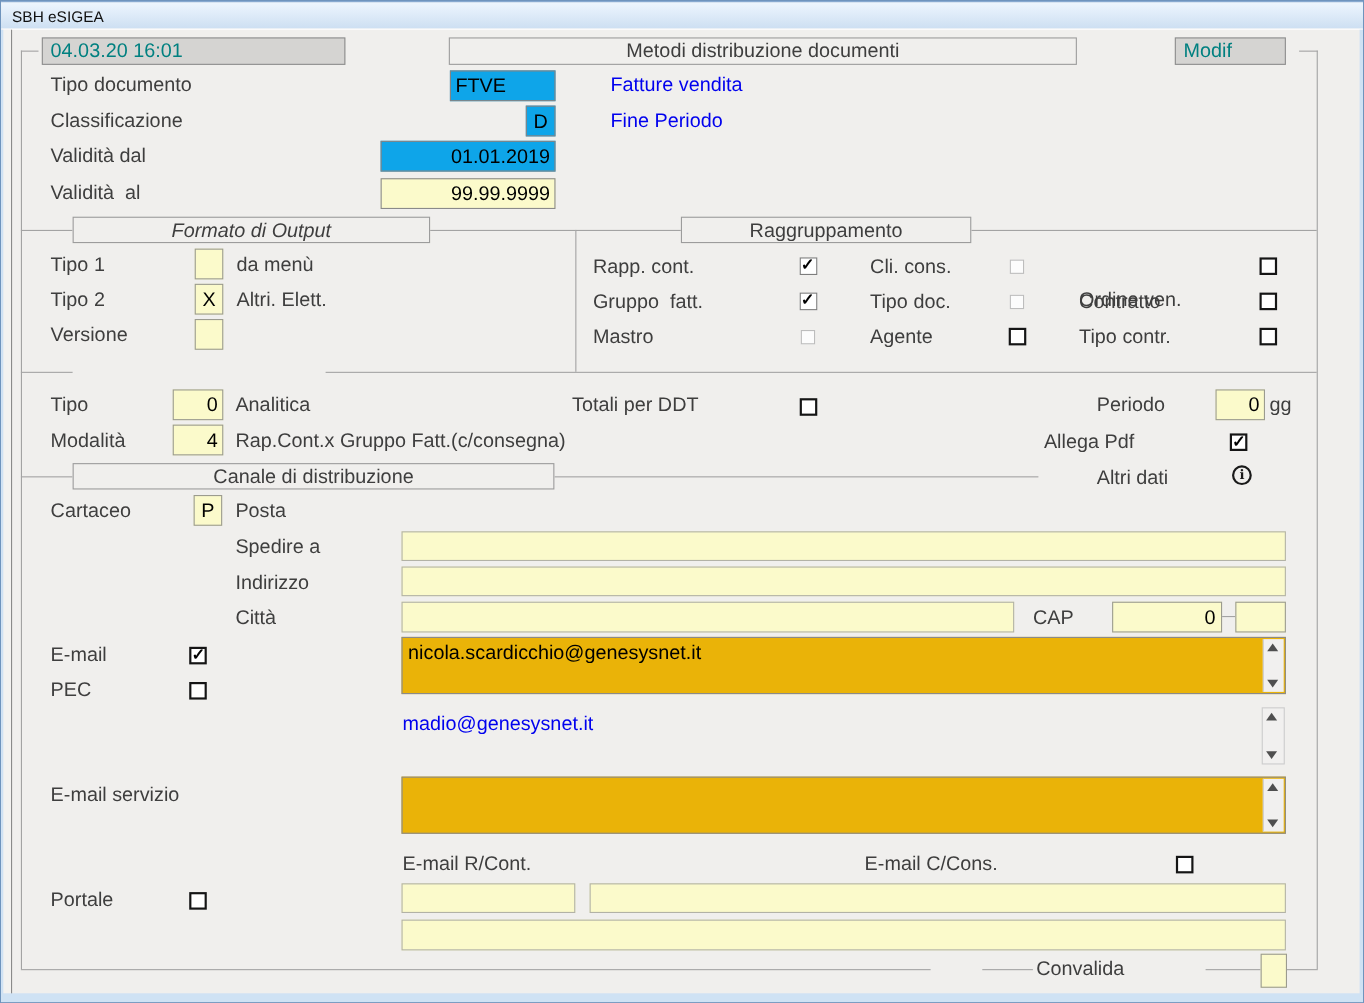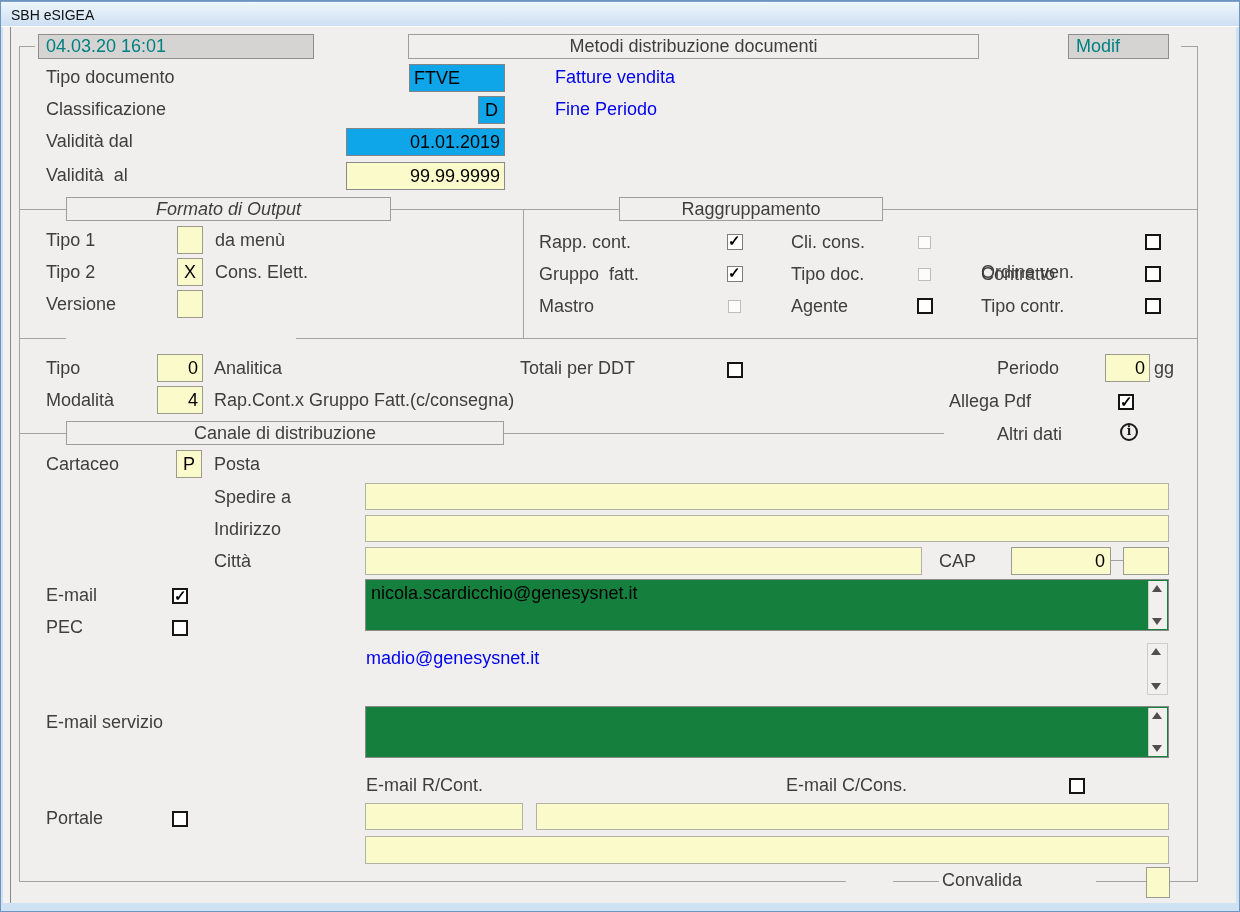--- a/index.html
+++ b/index.html
@@ -25,21 +25,21 @@
   .graybox { position:absolute; background:#d5d4d2; border:1px solid #8e8e8e; line-height:23px; padding-left:7px; color:#008080; }
   .hbox { position:absolute; border:1px solid #9c9c9c; background:#f0efed; text-align:center; line-height:22px; }
   .italic { font-style:italic; }
 
   .hline { position:absolute; height:1px; background:#a3a3a3; }
   .vline { position:absolute; width:1px; background:#a3a3a3; }
 
   .wbox { position:absolute; background:#0ea5e9; border:1px solid #848484; line-height:26px; padding:0 4px; color:#000; }
   .ybox { position:absolute; background:#fbfacb; border:1px solid #9b9b8f; line-height:26px; text-align:center; color:#000; }
   .yfield { position:absolute; background:#fbfacb; border:1px solid #b2b2a6; line-height:25px; padding:0 5px; color:#000; }
-  .tarea { position:absolute; background:#15803d; border:1px solid #8a8a8a; color:#000; padding:2px 24px 2px 5px; line-height:23px; }
+  .tarea { position:absolute; background:#eab308; border:1px solid #8a8a8a; color:#000; padding:2px 24px 2px 5px; line-height:23px; }
   .r { text-align:right; }
   .c { text-align:center; }
 
   .cb { position:absolute; width:16px; height:16px; background:#fff; }
   .cb.gray  { border:1px solid #7d7d7d; }
   .cb.black { border:2px solid #151515; }
   .cb.light { width:13px; height:13px; border:1px solid #bdbdbd; background:#fcfcfc; }
   .cb .mark { display:none; color:#000; font-weight:bold; font-size:15px; line-height:12px; margin-left:0px; }
   .cb.checked .mark { display:block; }
 
@@ -90,21 +90,21 @@
   <div class="hline" style="left:390px; top:208px; width:132px;"></div>
   <div class="hbox italic" style="left:65px; top:196px; width:325px; height:24px;">Formato di Output</div>
   <div class="vline" style="left:522px; top:208px; height:129px;"></div>
 
   <div class="lbl" style="left:45px; top:229px;">Tipo 1</div>
   <div class="ybox" style="left:176px; top:225px; width:26px; height:28px;"></div>
   <div class="lbl" style="left:214px; top:229px;">da menù</div>
 
   <div class="lbl" style="left:45px; top:261px;">Tipo 2</div>
   <div class="ybox" style="left:176px; top:257px; width:26px; height:28px;">X</div>
-  <div class="lbl" style="left:214px; top:261px;">Cons. Elett.</div>
+  <div class="lbl" style="left:214px; top:261px;">Altri. Elett.</div>
 
   <div class="lbl" style="left:45px; top:293px;">Versione</div>
   <div class="ybox" style="left:176px; top:289px; width:26px; height:28px;"></div>
 
   <div class="hline" style="left:522px; top:208px; width:96px;"></div>
   <div class="hline" style="left:882px; top:208px; width:314px;"></div>
   <div class="hbox" style="left:618px; top:196px; width:264px; height:24px;">Raggruppamento</div>
 
   <div class="lbl" style="left:538px; top:231px;">Rapp. cont.</div>
   <div class="cb gray checked" style="left:726px; top:233px;">

